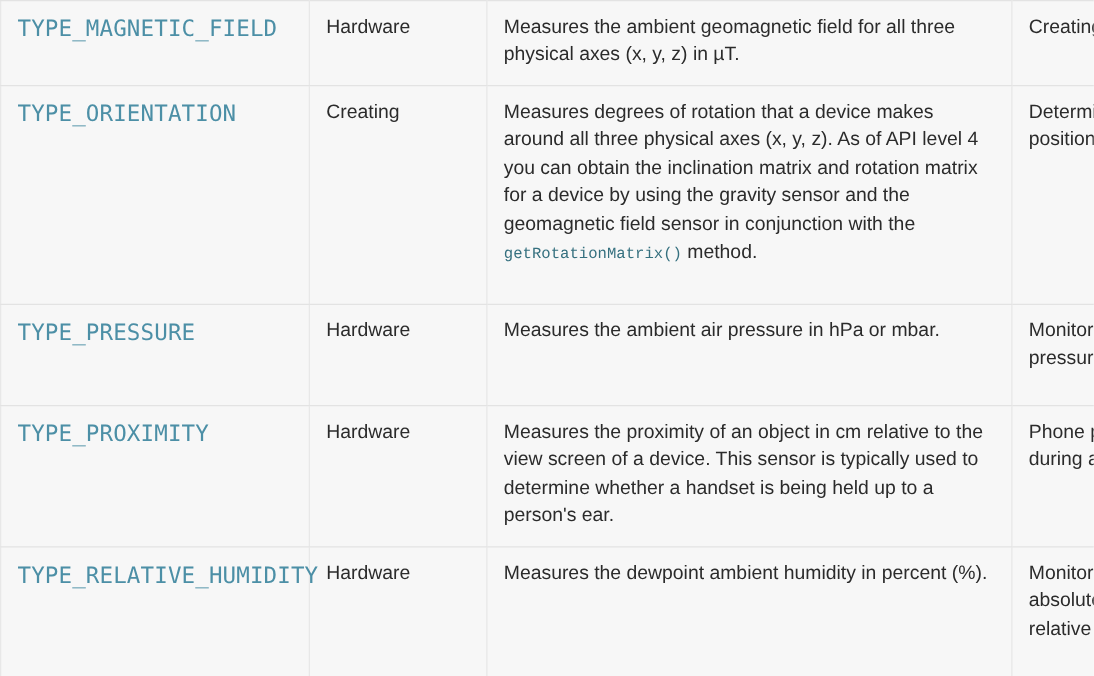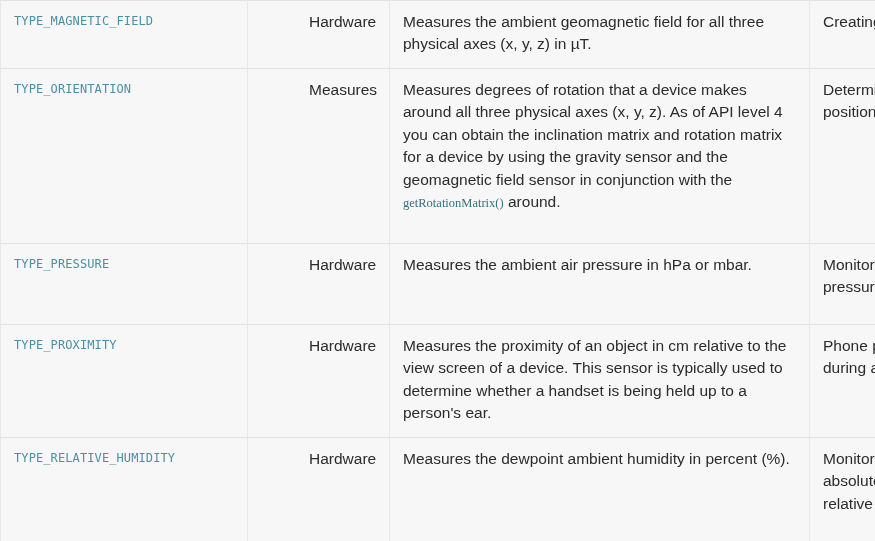--- a/index.html
+++ b/index.html
@@ -34,48 +34,47 @@
     background: #f7f7f7;
   }
 
   #sensor-table td.col-type   { width: 220px; }
   #sensor-table td.col-kind   { width: 115px; }
   #sensor-table td.col-desc   { width: 393px; }
   #sensor-table td.col-use    { width: 147px; }
 
   .code-const {
     font-family: "DejaVu Sans Mono", "Liberation Mono", monospace;
-    font-size: 12px;
+    font-size: 18px;
     color: #4c8fa6;
     letter-spacing: 0.1px;
     line-height: 1.45;
     white-space: nowrap;
   }
 
   .kind-text {
     font-size: 15.5px;
     color: #2b2b2b;
     line-height: 1.42;
-    margin-left: 48px;
   }
 
   .desc-text {
     font-size: 15.5px;
     color: #2b2b2b;
     line-height: 1.45;
   }
 
   .use-text {
     font-size: 15.5px;
     color: #2b2b2b;
     line-height: 1.45;
   }
 
   .inline-code {
-    font-family: Liberation Serif, serif;
+    font-family: Liberation Mono, monospace;
     font-size: 12.5px;
     color: #35707f;
   }
 
   
   tr.r0 td { height: 35px; }
   tr.r1 td { height: 152px; }
   tr.r2 td { height: 58px; }
   tr.r3 td { height: 78px; }
   tr.r4 td { height: 106px; }
@@ -115,24 +114,24 @@
       <td class="col-use">
         <span class="use-text">Creating a compass.</span>
       </td>
     </tr>
 
     <tr class="r1">
       <td class="col-type">
         <span class="code-const">TYPE_ORIENTATION</span>
       </td>
       <td class="col-kind">
-        <span class="kind-text">Measures</span>
+        <span class="kind-text">Creating</span>
       </td>
       <td class="col-desc">
-        <span class="desc-text"><span>Measures degrees of rotation that a device makes around all three physical axes (x, y, z). As of API level 4 you can obtain the inclination matrix and rotation matrix for a device by using the gravity sensor and the geomagnetic field sensor in conjunction with the </span><span class="inline-code">getRotationMatrix()</span><span> around.</span></span>
+        <span class="desc-text"><span>Measures degrees of rotation that a device makes around all three physical axes (x, y, z). As of API level 4 you can obtain the inclination matrix and rotation matrix for a device by using the gravity sensor and the geomagnetic field sensor in conjunction with the </span><span class="inline-code">getRotationMatrix()</span><span> method.</span></span>
       </td>
       <td class="col-use">
         <span class="use-text">Determining device position.</span>
       </td>
     </tr>
 
     <tr class="r2">
       <td class="col-type">
         <span class="code-const">TYPE_PRESSURE</span>
       </td>

